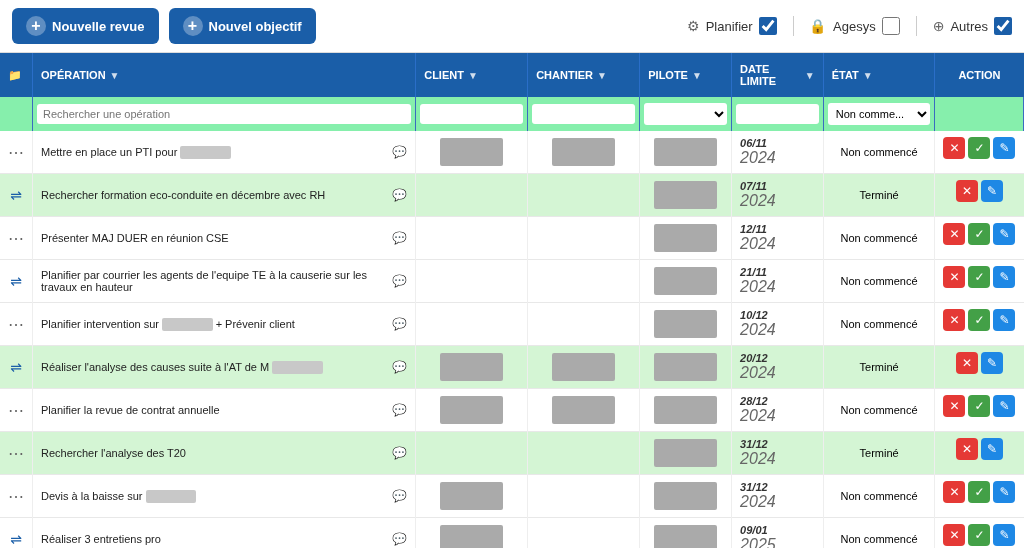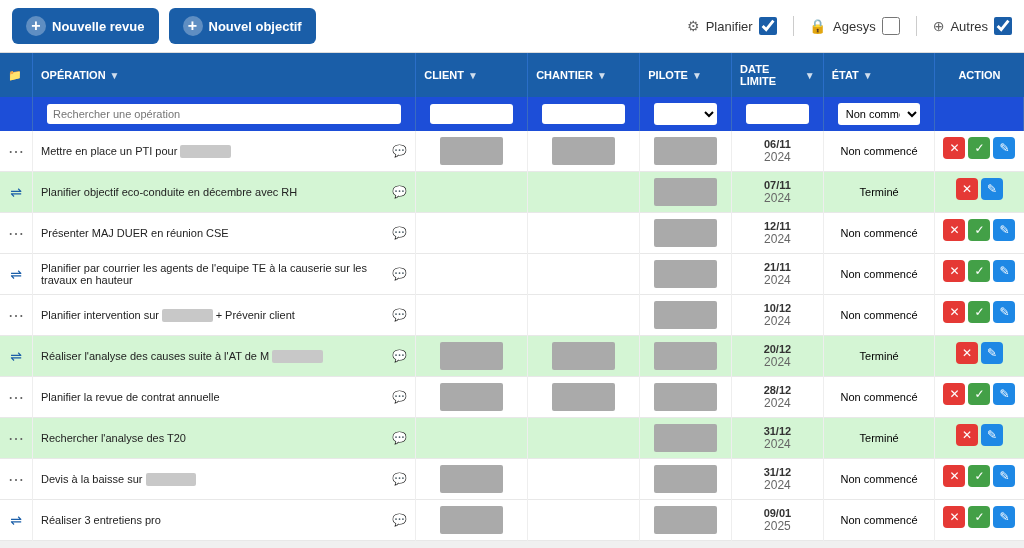--- a/index.html
+++ b/index.html
@@ -96,22 +96,22 @@
     .col-operation { width: 38%; }
     .col-client { width: 11%; }
     .col-chantier { width: 11%; }
     .col-pilote { width: 9%; }
     .col-date { width: 9%; }
     .col-etat { width: 11%; }
     .col-action { width: 9%; text-align: center; }
 
     
     thead tr.filter-row td {
-      background: #1d4ed8;
-      padding: 6px 14px;
+      background: #86efac;
+      padding: 6px 4px;
       border-right: 1px solid #3a6bc0;
     }
     .filter-input {
       width: 100%;
       padding: 4px 6px;
       border: none;
       border-radius: 3px;
       font-size: 11px;
       background: white;
     }
@@ -174,22 +174,22 @@
     }
 
     .client-cell {
       font-size: 10px;
       color: #333;
       line-height: 1.3;
       text-align: center;
     }
     .client-cell .blurred { background: #aaa; color: transparent; border-radius: 2px; padding: 1px 3px; display: inline-block; }
 
-    .date-cell { font-size: 11px; color: #333; text-align: center; font-weight: bold; }
-    .date-year { font-size: 12px; color: #666; font-weight: normal; }
+    .date-cell { font-size: 11px; color: #333; text-align: left; font-weight: bold; font-style: italic; }
+    .date-year { font-size: 16px; color: #666; font-weight: normal; }
 
     .etat-cell { text-align: center; font-size: 11px; }
 
     .action-cell {
       display: flex;
       align-items: center;
       justify-content: center;
       gap: 3px;
     }
     .btn-action {
@@ -340,21 +340,21 @@
           <td class="action-cell">
             <button class="btn-action btn-red">✕</button>
             <button class="btn-action btn-green">✓</button>
             <button class="btn-action btn-blue">✎</button>
           </td>
         </tr>
         <tr class="row-green">
           <td style="text-align: center;"><span style="color:#1a5ea8;font-size:14px;">⇌</span></td>
           <td>
             <div class="operation-cell">
-              <span class="operation-text">Planifier objectif eco-conduite en décembre avec RH</span>
+              <span class="operation-text">Rechercher formation eco-conduite en décembre avec RH</span>
               <span class="chat-icon">💬</span>
             </div>
           </td>
           <td class="client-cell"></td>
           <td class="client-cell"></td>
           <td class="pilote-cell"><span class="blurred">████████<br>████</span></td>
           <td class="date-cell">07/11<br><span class="date-year">2024</span></td>
           <td class="etat-cell"><span>Terminé</span></td>
           <td class="action-cell">
             <button class="btn-action btn-red">✕</button>

